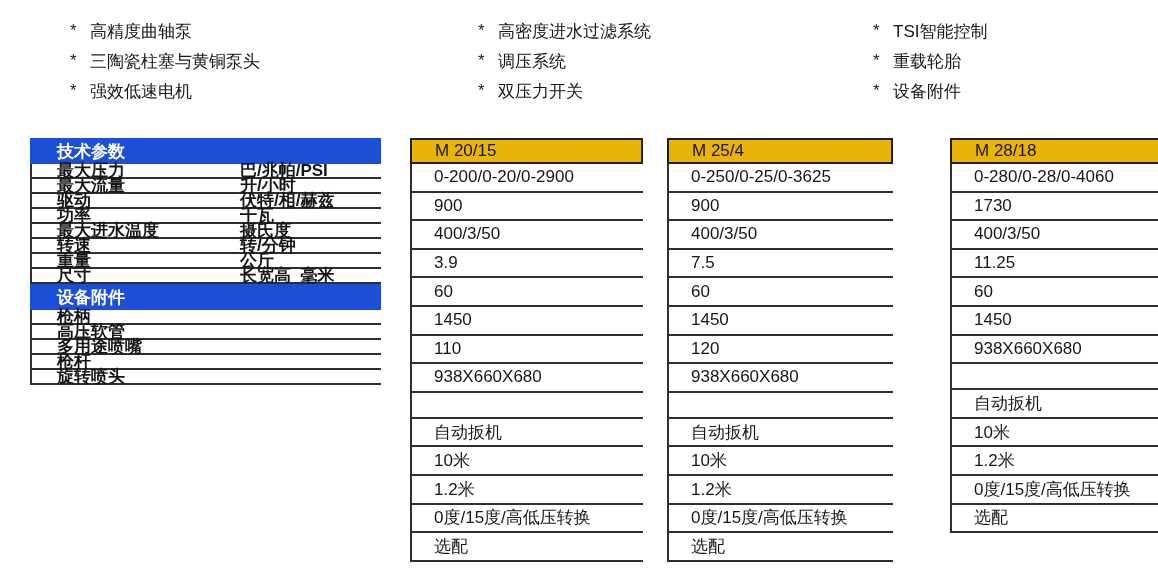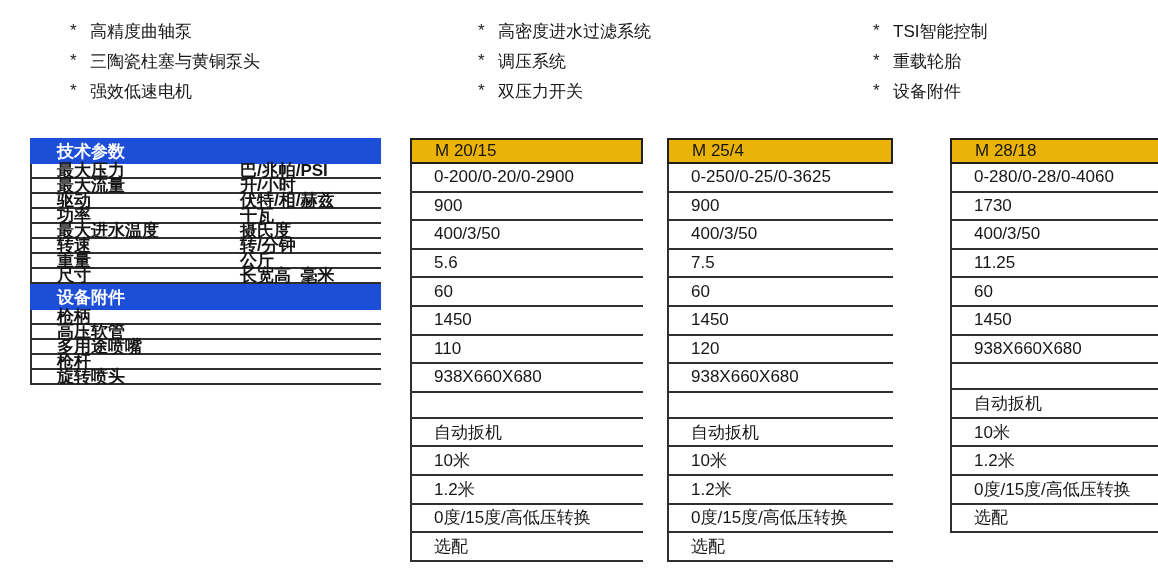--- a/index.html
+++ b/index.html
@@ -148,21 +148,21 @@
         </div>
     </div>
   </div>
 
   <div class="spec-col model-col" id="model-0">
     <div class="model-header">M 20/15</div>
     <div class="model-body">
       <div class="model-row">0-200/0-20/0-2900</div>
       <div class="model-row">900</div>
       <div class="model-row">400/3/50</div>
-      <div class="model-row">5.6</div>
+      <div class="model-row">3.9</div>
       <div class="model-row">60</div>
       <div class="model-row">1450</div>
       <div class="model-row">110</div>
       <div class="model-row">938X660X680</div>
       <div class="model-row spacer"></div>
       <div class="model-row">自动扳机</div>
       <div class="model-row">10米</div>
       <div class="model-row">1.2米</div>
       <div class="model-row">0度/15度/高低压转换</div>
       <div class="model-row">选配</div>

